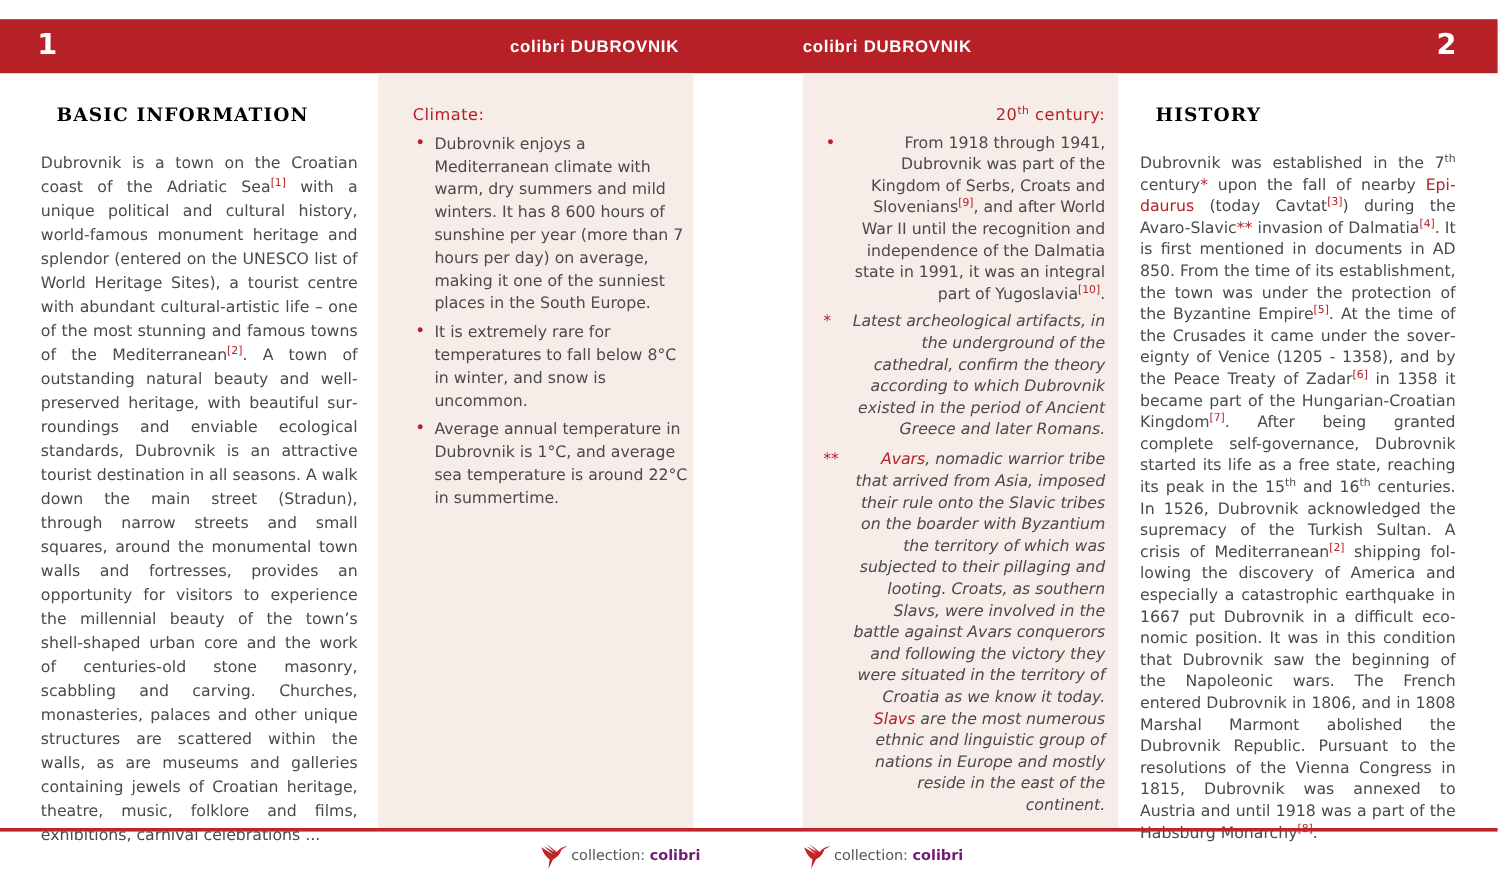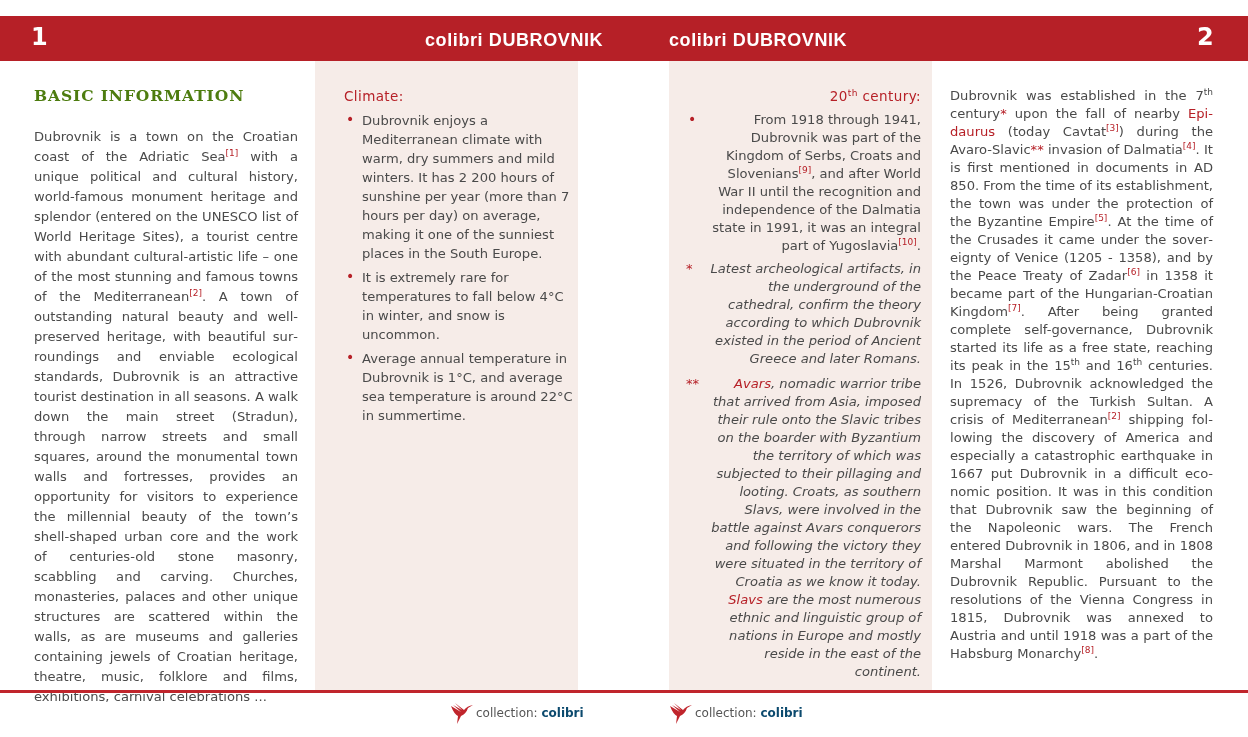--- a/index.html
+++ b/index.html
@@ -2,36 +2,36 @@
 <html><head>
 <meta charset="utf-8">
 <style>
   html, body { margin:0; padding:0; }
   body { width:1248px; height:737px; background:#ffffff; position:relative; overflow:hidden;
          font-family:"DejaVu Sans", sans-serif; color:#4a4a4a; }
   .header { position:absolute; left:0; top:16px; width:1248px; height:45px; background:#b62027; }
   .page-num { position:absolute; top:7px; color:#fff; font-weight:bold; font-size:24px; font-family:"DejaVu Sans", sans-serif; }
   .page-num.left { left:31px; }
   .page-num.right { left:1197px; }
-  .running { position:absolute; top:14px; color:#fff; font-weight:bold; font-size:18px;
+  .running { position:absolute; top:14px; color:#fff; font-weight:bold; font-size:14px;
              letter-spacing:0.6px; font-family:"Liberation Sans", sans-serif; }
   .running.left { left:425px; }
   .running.right { left:669px; }
 
   .beige { position:absolute; top:61px; height:630px; background:#f6ece8; }
   .beige.a { left:315px; width:263px; }
   .beige.b { left:669px; width:263px; }
 
   .bottom-line { position:absolute; left:0; top:690px; width:1248px; height:3px; background:#c0252c; }
 
   .col { position:absolute; font-size:13.1px; line-height:20px; text-align:justify; }
   .col.left { left:34px; top:87px; width:264px; }
   .col.right { left:950px; top:87px; width:263px; line-height:18px; }
-  h2 { margin:0 0 22px 0; font-family:"DejaVu Serif", serif; font-weight:bold; font-size:15.5px;
-       color:#4d7c0f; letter-spacing:0.9px; text-align:left; line-height:18px; }
+  h2 { margin:0 0 22px 13px; font-family:"DejaVu Serif", serif; font-weight:bold; font-size:15.5px;
+       color:#000000; letter-spacing:0.9px; text-align:left; line-height:18px; }
   .col.right h2 { margin-bottom:23px; }
   p { margin:0; }
   sup { font-size:9px; line-height:0; color:#b62027; vertical-align:5px; }
   .red { color:#b62027; }
 
   .side { position:absolute; font-size:13.1px; line-height:19px; color:#4a4a4a; }
   .side.a { left:344px; top:87px; width:230px; }
   .side.b { left:686px; top:87px; width:235px; line-height:18px;text-align:right; }
   .side h3 { margin:0 0 6px 0; font-weight:normal; font-size:13.5px; color:#b62027; letter-spacing:0.4px; line-height:18px; }
   .side h3 sup { color:#b62027; font-size:9px; }
@@ -40,21 +40,21 @@
   ul.bullets li .dot { position:absolute; left:2px; top:-1px; color:#b62027; font-size:14px; }
   .note { position:relative; padding-left:19px; font-style:italic; margin-top:4px; }
   .note .mark { position:absolute; left:0; top:0; color:#b62027; font-style:normal; }
   .note.dbl { padding-left:23px; margin-top:7px; }
 
   .footer-logo { position:absolute; top:700px; height:26px; display:flex; align-items:center; }
   .footer-logo.a { left:449px; }
   .footer-logo.b { left:668px; }
   .footer-logo svg { width:26px; height:26px; }
   .footer-text { font-family:"DejaVu Sans", sans-serif; font-size:12px; color:#555; margin-left:1px; }
-  .footer-text b { color:#0c4a6e;text-align:center; }
+  .footer-text b { color:#701a75;text-align:center; }
 </style>
 </head>
 <body>
 
 <div class="header">
   <span class="page-num left">1</span>
   <span class="running left">colibri DUBROVNIK</span>
   <span class="running right">colibri DUBROVNIK</span>
   <span class="page-num right">2</span>
 </div>
@@ -63,42 +63,43 @@
 <div class="beige b"></div>
 
 <div class="col left">
   <h2>BASIC INFORMATION</h2>
   <p><span>Dubrovnik is a town on the Croa­tian coast of the Adriatic Sea</span><sup>[1]</sup><span> with a unique political and cultural history, world-famous monument heritage and splendor (entered on the UNESCO list of World Heritage Sites), a tourist cen­tre with abundant cultural-artistic life – one of the most stunning and famous towns of the Mediterranean</span><sup>[2]</sup><span>. A town of outstanding natural beauty and well-preserved heritage, with beautiful sur­roundings and enviable ecological stand­ards, Dubrovnik is an attractive tourist destination in all seasons. A walk down the main street (Stradun), through nar­row streets and small squares, around the monumental town walls and for­tresses, provides an opportunity for visi­tors to experience the millennial beauty of the town’s shell-shaped urban core and the work of centuries-old stone ma­sonry, scabbling and carving. Churches, monasteries, palaces and other unique structures are scattered within the walls, as are museums and galleries contain­ing jewels of Croatian heritage, theatre, music, folklore and films, exhibitions, carnival celebrations ...</span></p>
 </div>
 
 <div class="side a">
   <h3>Climate:</h3>
   <ul class="bullets">
-    <li><span class="dot">•</span><span>Dubrovnik enjoys a Mediterranean climate with warm, dry summers and mild winters. It has 2 200 hours of sunshine per year (more than 7 hours per day) on average, making it one of the sunniest places in the South Europe.</span></li>
-    <li><span class="dot">•</span><span>It is extremely rare for temperatures to fall below 4°C in winter, and snow is uncommon.</span></li>
+    <li><span class="dot">•</span><span>Dubrovnik enjoys a Mediterranean climate with warm, dry summers and mild winters. It has 8 600 hours of sunshine per year (more than 7 hours per day) on average, making it one of the sunniest places in the South Europe.</span></li>
+    <li><span class="dot">•</span><span>It is extremely rare for temperatures to fall below 8°C in winter, and snow is uncommon.</span></li>
     <li><span class="dot">•</span><span>Average annual temperature in Dubrovnik is 1°C, and average sea temperature is around 22°C in summertime.</span></li>
   </ul>
 </div>
 
 <div class="side b">
   <h3><span>20</span><sup>th</sup><span> century:</span></h3>
   <ul class="bullets">
     <li><span class="dot">•</span><span>From 1918 through 1941, Dubrovnik was part of the Kingdom of Serbs, Croats and Slovenians</span><sup>[9]</sup><span>, and after World War II until the recognition and independence of the Dalmatia state in 1991, it was an integral part of Yugoslavia</span><sup>[10]</sup><span>.</span></li>
   </ul>
   <div class="note">
     <span class="mark">*</span>
     <span>Latest archeological artifacts, in the underground of the cathedral, confirm the theory according to which Dubrovnik existed in the period of Ancient Greece and later Romans.</span>
   </div>
   <div class="note dbl">
     <span class="mark">**</span>
     <span class="red">Avars</span><span>, nomadic warrior tribe that arrived from Asia, imposed their rule onto the Slavic tribes on the boarder with Byzantium the territory of which was subjected to their pillaging and looting. Croats, as southern Slavs, were involved in the battle against Avars conquerors and following the victory they were situated in the territory of Croatia as we know it today. </span><span class="red">Slavs</span><span> are the most numerous ethnic and linguistic group of nations in Europe and mostly reside in the east of the continent.</span>
   </div>
 </div>
 
 <div class="col right">
+  <h2>HISTORY</h2>
   <p><span>Dubrovnik was established in the 7</span><sup style="color:#4a4a4a">th</sup><span> century</span><span class="red">*</span><span> upon the fall of nearby </span><span class="red">Epi­daurus</span><span> (today Cavtat</span><sup>[3]</sup><span>) during the Avaro-Slavic</span><span class="red">**</span><span> invasion of Dalmatia</span><sup>[4]</sup><span>. It is first mentioned in documents in AD 850. From the time of its establishment, the town was under the protection of the Byzantine Empire</span><sup>[5]</sup><span>. At the time of the Crusades it came under the sover­eignty of Venice (1205 - 1358), and by the Peace Treaty of Zadar</span><sup>[6]</sup><span> in 1358 it became part of the Hungarian-Cro­atian Kingdom</span><sup>[7]</sup><span>. After being granted complete self-governance, Dubrovnik started its life as a free state, reaching its peak in the 15</span><sup style="color:#4a4a4a">th</sup><span> and 16</span><sup style="color:#4a4a4a">th</sup><span> centuries. In 1526, Dubrovnik acknowledged the supremacy of the Turkish Sultan. A crisis of Mediterranean</span><sup>[2]</sup><span> shipping fol­lowing the discovery of America and especially a catastrophic earthquake in 1667 put Dubrovnik in a difficult eco­nomic position. It was in this condition that Dubrovnik saw the beginning of the Napoleonic wars. The French entered Dubrovnik in 1806, and in 1808 Mar­shal Marmont abolished the Dubrovnik Republic. Pursuant to the resolutions of the Vienna Congress in 1815, Dubrovnik was annexed to Austria and until 1918 was a part of the Habsburg Monarchy</span><sup>[8]</sup><span>.</span></p>
 </div>
 
 <div class="bottom-line"></div>
 
 <div class="footer-logo a">
   <svg viewBox="0 0 26 26">
     <path d="M2 6 L12 12 L4 5 L13 10 L6 3 L15 10 Q18 6 24 5 L19 8 Q17 14 12 16 L8 24 L9 16 Q5 14 2 6 Z" fill="#c0252c"></path>
   </svg>
   <span class="footer-text"><span>collection: </span><b>colibri</b></span>

